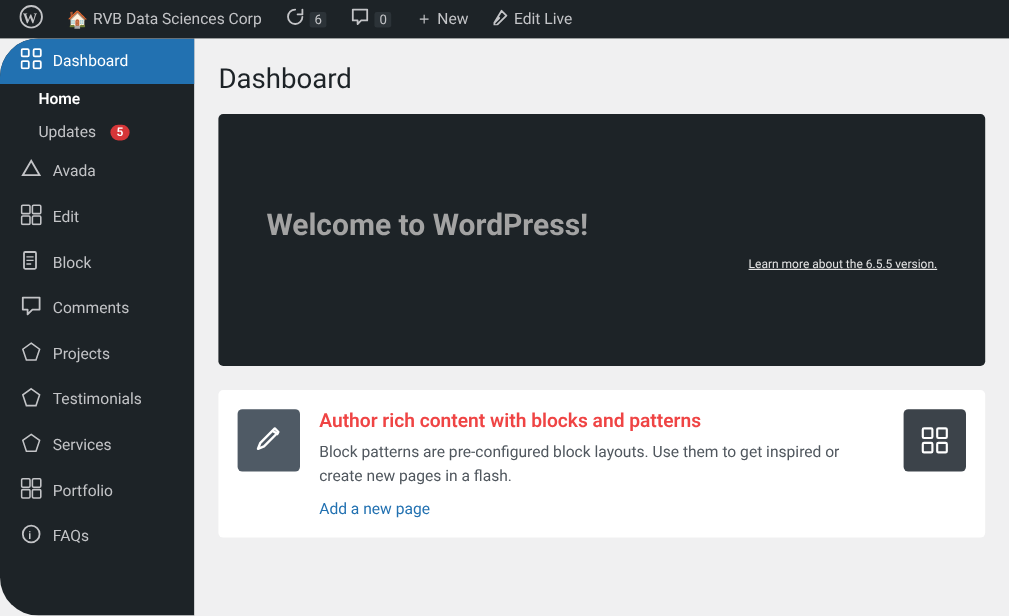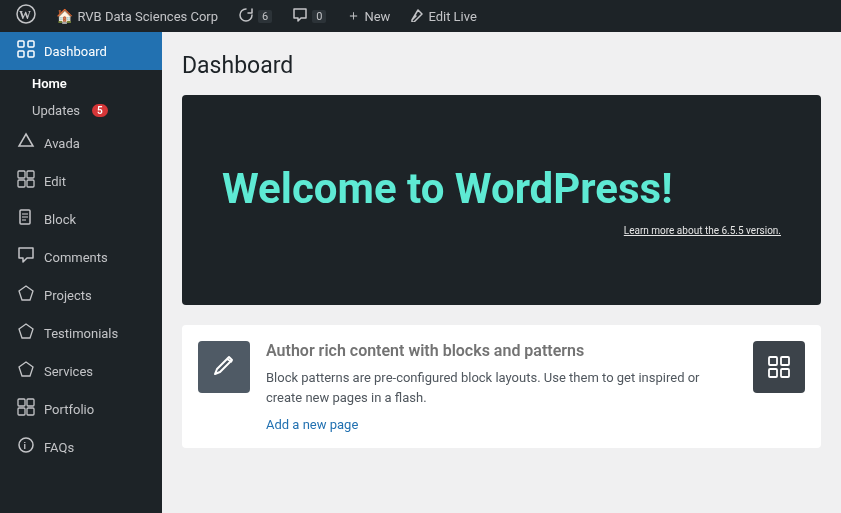--- a/index.html
+++ b/index.html
@@ -34,20 +34,21 @@
       padding: 0 4px;
       font-size: 11px;
       color: #c3c4c7;
     }
 
     
     #main-layout {
       display: flex;
       flex: 1;
       overflow: hidden;
+      border-radius: 32px;
     }
 
     
     #sidebar {
       width: 162px;
       background: #1d2327;
       flex-shrink: 0;
       overflow-y: auto;
       padding-top: 0;
     }
@@ -110,45 +111,45 @@
       border-radius: 4px;
       padding: 40px 40px;
       margin-bottom: 20px;
       color: #fff;
       min-height: 210px;
       display: flex;
       flex-direction: column;
       justify-content: center;
     }
     #welcome-banner h1 {
-      font-size: 42px;
+      font-size: 25px;
       font-weight: 700;
       margin-bottom: 12px;
-      color: #5eead4;
+      color: #a3a3a3;
     }
     #welcome-banner a {
       color: #e5e5e5;
       text-decoration: underline;
       font-size: 10px;
       cursor: pointer;
       text-align: right;
     }
 
     
     #cards-row {
       display: flex;
       gap: 16px;
       align-items: flex-start;
     }
 
     .card-content { flex: 1; }
     .card-content h3 {
       font-size: 16px;
       font-weight: 600;
-      color: #737373;
+      color: #ef4444;
       margin-bottom: 8px;
     }
     .card-content p {
       font-size: 13px;
       color: #50575e;
       line-height: 1.5;
       margin-bottom: 10px;
     }
     .card-content a {
       color: #2271b1;

